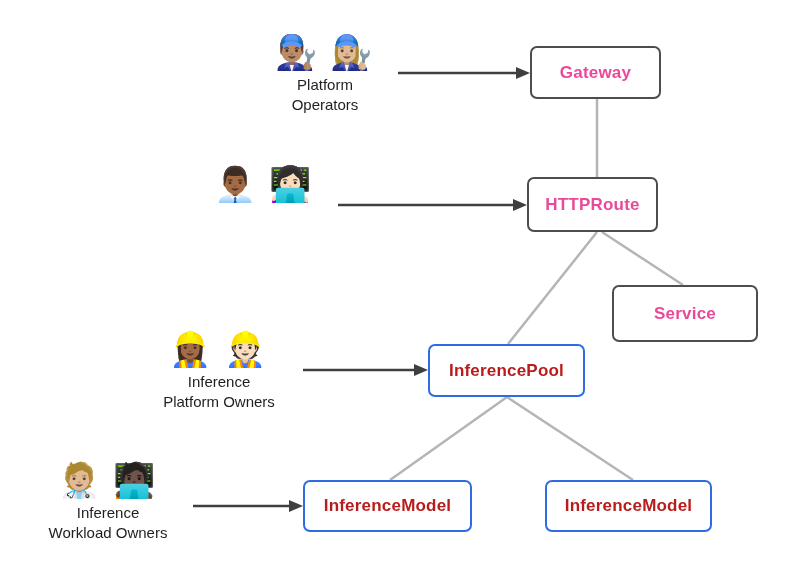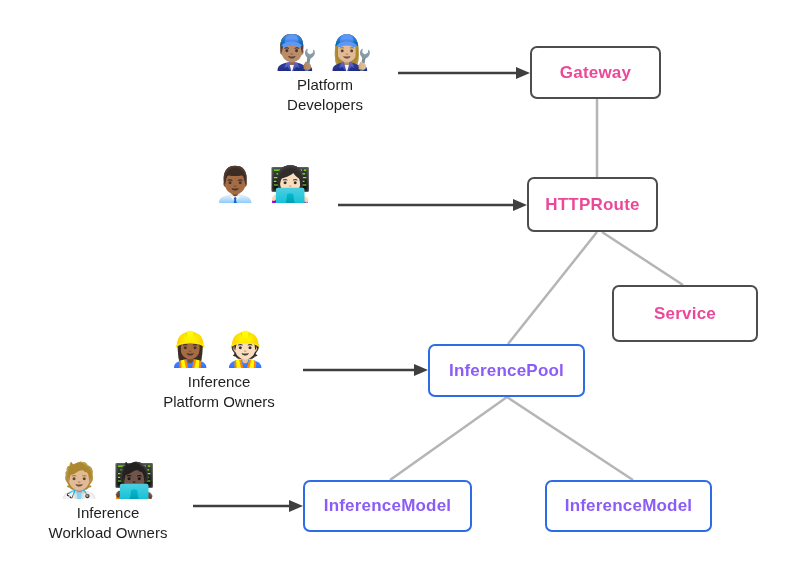--- a/index.html
+++ b/index.html
@@ -43,21 +43,21 @@
     font-weight: bold;
     font-size: 17px;
     letter-spacing: 0.2px;
   }
   .node.standard {
     border: 2.5px solid #4d4d4d;
     color: #ec4899;
   }
   .node.inference {
     border: 2.5px solid #2d6ce5;
-    color: #8b5cf6;
+    color: #b91c1c;
   }
   .persona {
     position: absolute;
     transform: translateX(-50%);
     display: flex;
     flex-direction: column;
     align-items: center;
     text-align: center;
   }
   .persona .emoji {
@@ -107,21 +107,21 @@
   <div class="node inference" style="left:428px; top:344px; width:157px; height:53px;">InferencePool</div>
 
   <div class="node inference" style="left:303px; top:480px; width:169px; height:52px;">InferenceModel</div>
 
   <div class="node inference" style="left:545px; top:480px; width:167px; height:52px;">InferenceModel</div>
 
   <div class="persona" style="left:325px; top:33px;">
     <div class="emoji">👨🏽‍🔧 👩🏼‍🔧</div>
     <div class="plabel">
       <span>Platform</span><br>
-      <span>Developers</span>
+      <span>Operators</span>
     </div>
   </div>
 
   <div class="persona" style="left:264px; top:165px;">
     <div class="emoji">👨🏾‍💼 👩🏻‍💻</div>
   </div>
 
   <div class="persona" style="left:219px; top:330px;">
     <div class="emoji">👷🏾‍♀️ 👷🏻</div>
     <div class="plabel">

